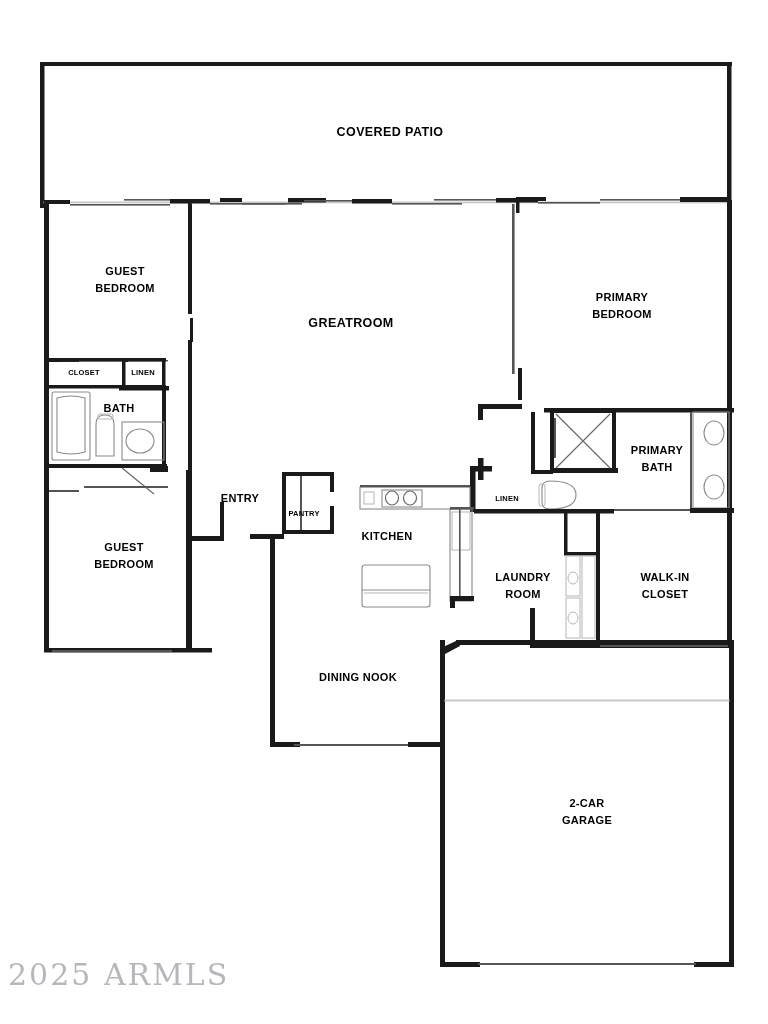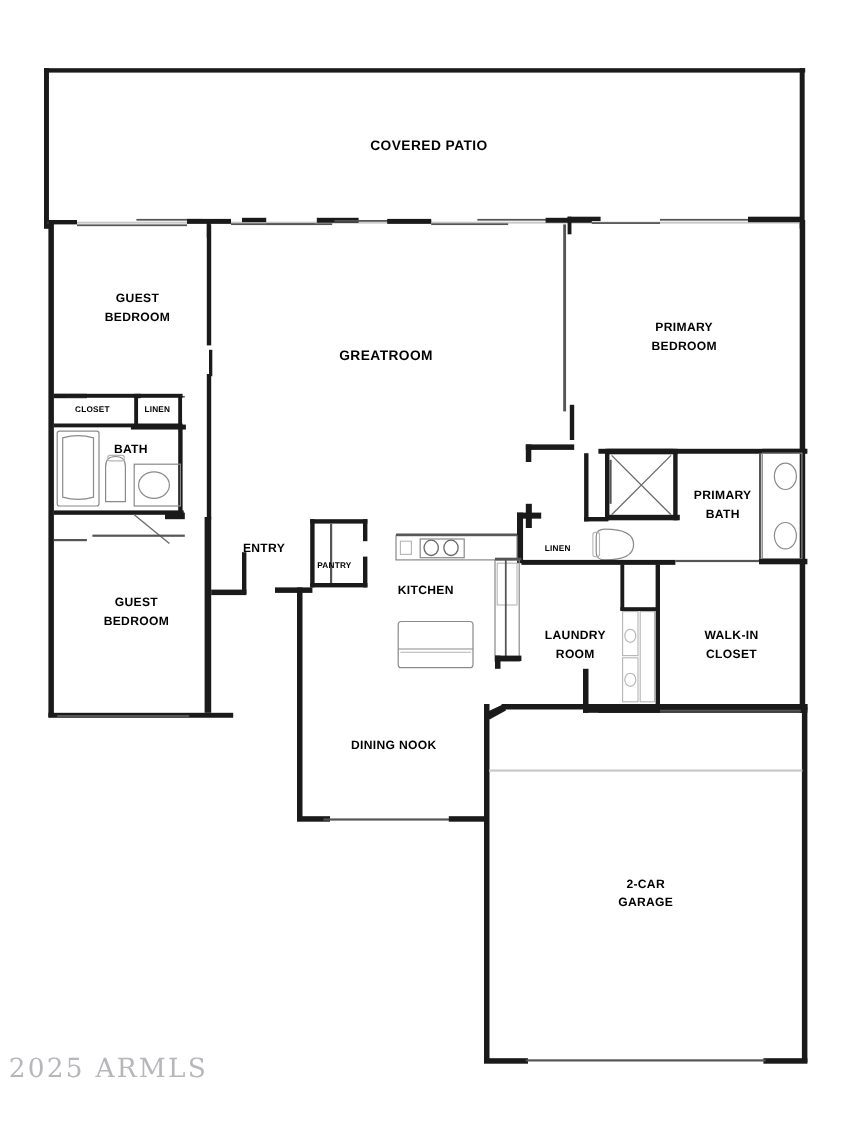--- a/index.html
+++ b/index.html
@@ -57,21 +57,21 @@
   .thin-div {
     fill: none;
     stroke: #c8c8c8;
     stroke-width: 1;
   }
   .watermark {
     position: absolute;
     left: 4px;
     top: 957px;
     font-family: "DejaVu Serif", "Liberation Serif", serif;
-    font-size: 24px;
+    font-size: 30px;
     color: #9a9aa2;
     opacity: 0.72;
     letter-spacing: 2px;
     white-space: nowrap;
     user-select: none;
     text-align: right;
   }
 </style>
 </head>
 <body>

